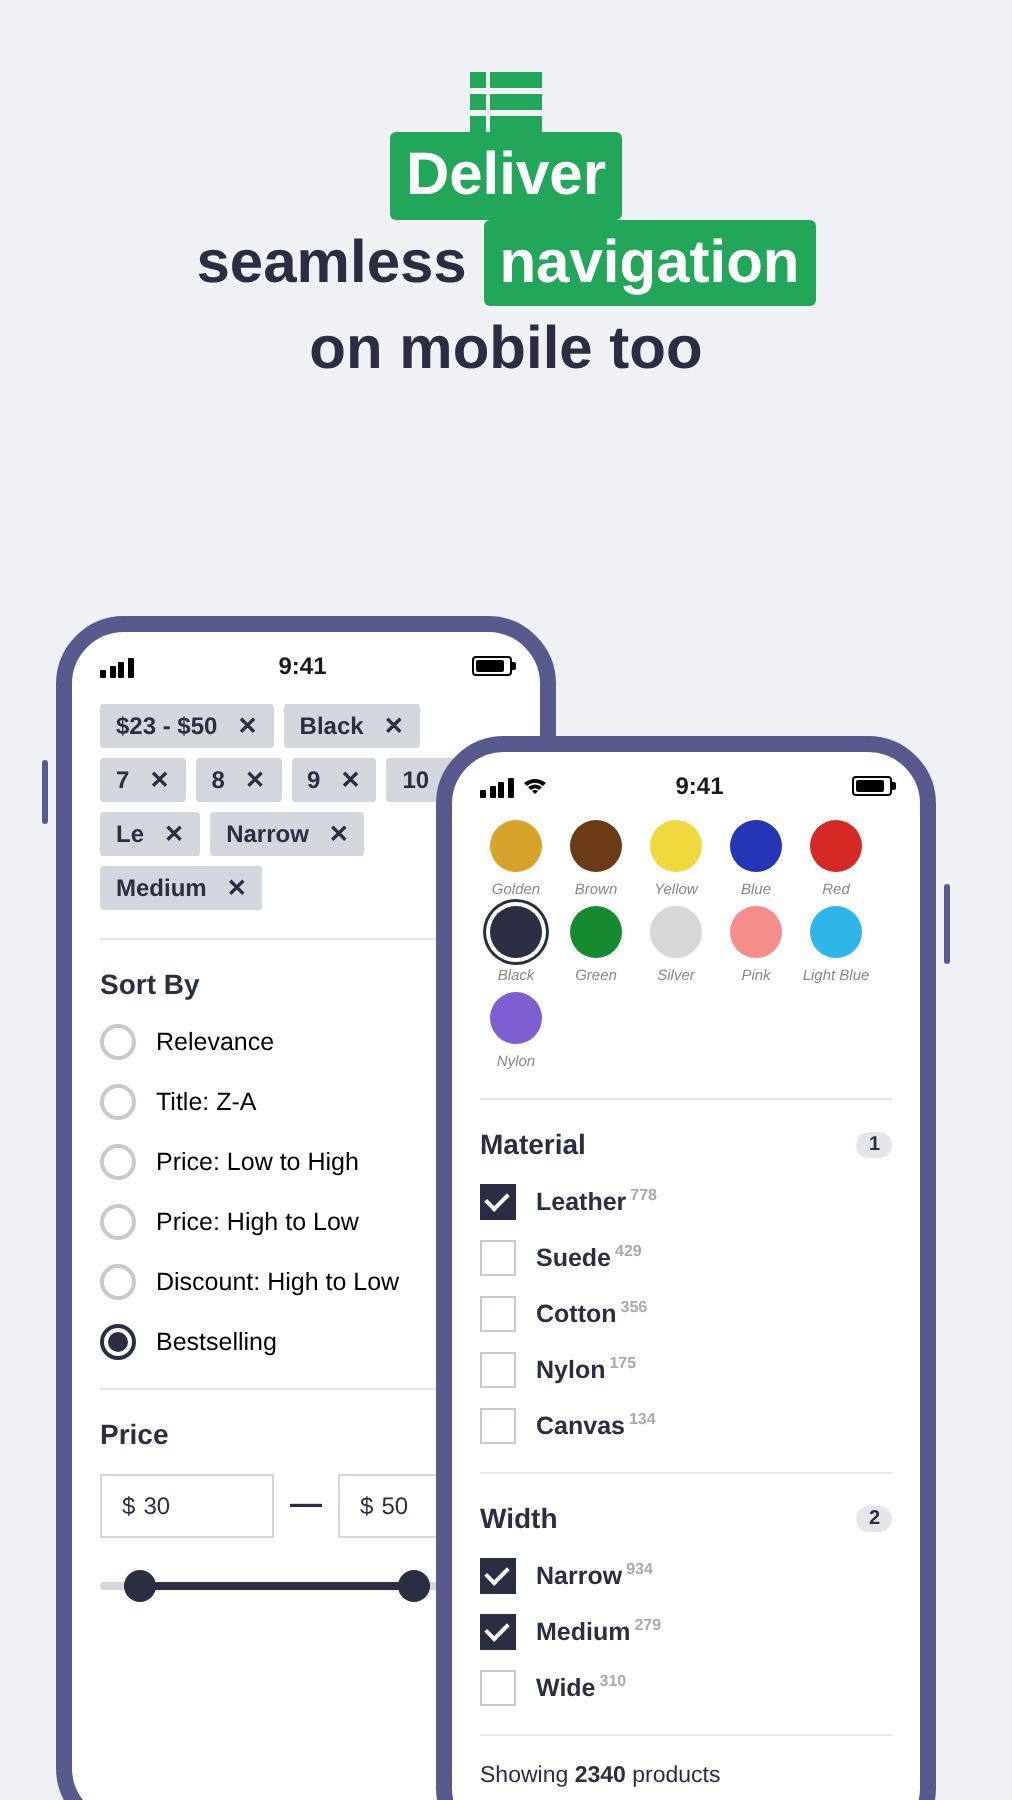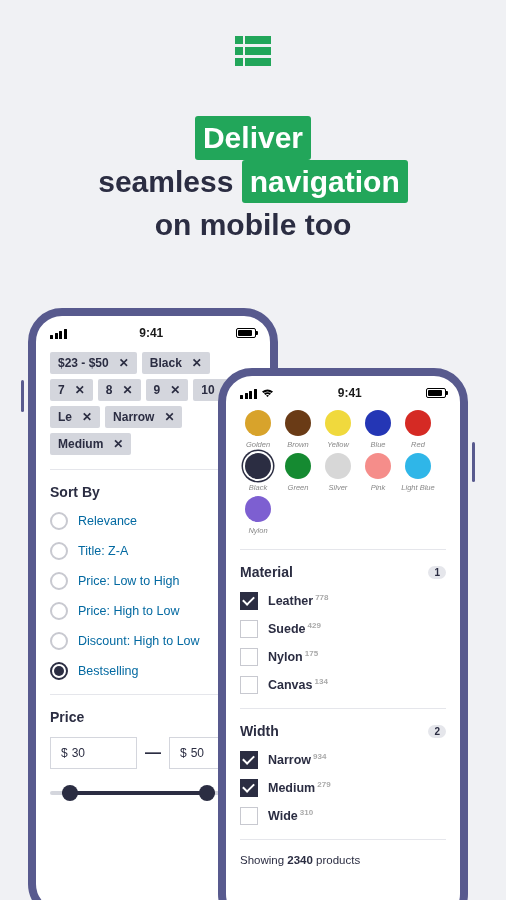--- a/index.html
+++ b/index.html
@@ -1,19 +1,19 @@
 <!DOCTYPE html>
 <html><head>
 <meta charset="utf-8">
 <style>
 *{margin:0;padding:0;box-sizing:border-box;}
 body{width:506px;height:900px;background:#f0f1f4;font-family:-apple-system,BlinkMacSystemFont,'Segoe UI',sans-serif;color:#2b2d42;position:relative;overflow:hidden;}
 .logo{display:flex;justify-content:center;margin-top:36px;}
 .logo svg{width:36px;height:30px;}
-.headline{text-align:center;margin-top:50px;font-size:30px;font-weight:700;line-height:1.45;color:#2b2d42;}
+.headline{text-align:center;font-size:30px;font-weight:700;line-height:1.45;color:#2b2d42;}
 .hl-pill{display:inline-block;background:#22a65a;color:#fff;padding:0 8px;border-radius:3px;}
 .phone{position:absolute;width:250px;border:8px solid #585a8e;border-radius:34px;background:#fff;overflow:hidden;margin-top:40px;}
 .phone.left{left:28px;top:268px;height:610px;z-index:1;}
 .phone.right{left:218px;top:328px;height:560px;z-index:2;}
 .statusbar{display:flex;align-items:center;justify-content:space-between;padding:10px 14px 6px;font-size:12px;font-weight:700;color:#1a1a1a;}
 .signal{display:flex;align-items:flex-end;gap:1.5px;height:12px;}
 .signal span{width:3px;background:#000;border-radius:0.5px;}
 .signal span:nth-child(1){height:4px;}
 .signal span:nth-child(2){height:6px;}
 .signal span:nth-child(3){height:8px;}
@@ -23,21 +23,21 @@
 .battery::before{content:'';position:absolute;right:-3px;top:2px;width:2px;height:4px;background:#000;border-radius:0 1px 1px 0;}
 .battery::after{content:'';position:absolute;left:1px;top:1px;width:14px;height:6px;background:#000;border-radius:1px;}
 .content{padding:0 14px 14px;}
 .chip-row{display:flex;flex-wrap:wrap;gap:5px;margin-top:6px;}
 .chip{background:#d4d6dd;color:#2b2d42;font-size:12px;font-weight:600;padding:4px 8px;display:flex;align-items:center;gap:10px;border-radius:2px;}
 .chip .x{font-size:12px;line-height:1;}
 .hr{height:1px;background:#e5e6eb;margin:14px 0;}
 .sec-title{font-size:14px;font-weight:700;color:#2b2d42;margin-bottom:12px;display:flex;justify-content:space-between;align-items:center;}
 .count-pill{background:#e5e6eb;font-size:10px;font-weight:700;padding:1px 6px;border-radius:8px;}
 .radio-list{display:flex;flex-direction:column;gap:12px;}
-.radio-item{display:flex;align-items:center;gap:10px;font-size:12.5px;color:#0369a1;}
+.radio-item{display:flex;align-items:center;gap:10px;font-size:12.5px;color:#000000;}
 .radio{width:18px;height:18px;border:2px solid #c8c9d0;border-radius:50%;position:relative;flex-shrink:0;}
 .radio.checked{border-color:#2b2d42;}
 .radio.checked::after{content:'';position:absolute;width:10px;height:10px;background:#2b2d42;border-radius:50%;top:2px;left:2px;}
 .price-inputs{display:flex;align-items:center;gap:8px;}
 .price-box{flex:1;border:1px solid #d4d6dd;padding:8px 10px;font-size:12px;color:#2b2d42;display:flex;gap:4px;}
 .dash{color:#2b2d42;font-weight:600;}
 .slider{position:relative;height:20px;margin-top:14px;}
 .slider-track{position:absolute;top:8px;left:0;right:0;height:4px;background:#d4d6dd;border-radius:2px;}
 .slider-fill{position:absolute;top:8px;left:6%;right:20%;height:4px;background:#2b2d42;border-radius:2px;}
 .slider-knob{position:absolute;top:2px;width:16px;height:16px;background:#2b2d42;border-radius:50%;}
@@ -252,20 +252,24 @@
         <div class="check-item">
           <span class="checkbox checked"></span>
           <span>Leather<span class="sup">778</span></span>
         </div>
         <div class="check-item">
           <span class="checkbox"></span>
           <span>Suede<span class="sup">429</span></span>
         </div>
         <div class="check-item">
           <span class="checkbox"></span>
+          <span>Cotton<span class="sup">356</span></span>
+        </div>
+        <div class="check-item">
+          <span class="checkbox"></span>
           <span>Nylon<span class="sup">175</span></span>
         </div>
         <div class="check-item">
           <span class="checkbox"></span>
           <span>Canvas<span class="sup">134</span></span>
         </div>
       </div>
     <div class="hr"></div>
     <div class="sec-title">
         <span>Width</span>

